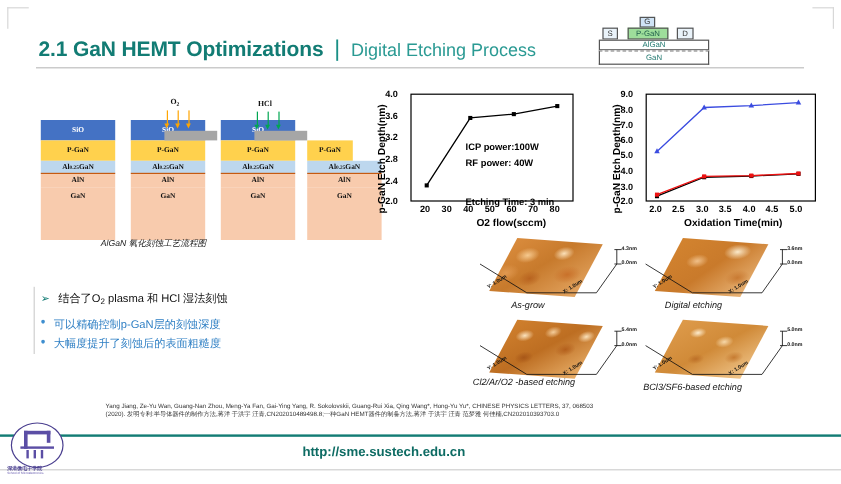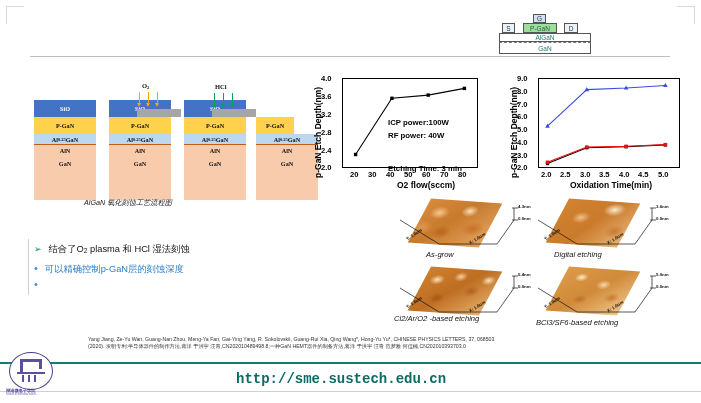--- a/index.html
+++ b/index.html
@@ -124,43 +124,48 @@
     font-family: "Liberation Sans", sans-serif; }
 
   
   #footer-rule { position: absolute; left: 0px; top: 362px; width: 701px; height: 1.6px;
     background: #127c74; }
   #footer-rule2 { position: absolute; left: 0px; top: 391px; width: 701px; height: 1px;
     background: #cfcfcf; }
   #footer-text { position: absolute; left: 58px; top: 370px; font-size: 10.5px;
     font-weight: bold; color: #0d6b63; white-space: nowrap;
     font-family: "Liberation Sans", sans-serif; }
-  #footer-url { position: absolute; left: 236px; top: 371px; font-size: 14px;
+  #footer-url { position: absolute; left: 252px; top: 371px; font-size: 11px;
     font-weight: bold; color: #0d6b63; white-space: nowrap;
-    font-family: Liberation Mono, monospace; }
+    font-family: Liberation Sans, sans-serif; }
   #logo { position: absolute; left: 6px; top: 352px; width: 50px; height: 44px; }
   #logo-circle { position: absolute; left: 3px; top: 0px; width: 44px; height: 38px;
     border: 1.2px solid #4a3f8f; border-radius: 50%; background: #fff; }
   .logo-bar { position: absolute; background: #5b4ea5; }
   #logo-cap { position: absolute; left: 0px; top: 36px; font-size: 4.2px; color: #4a3f8f;
     font-weight: bold; white-space: nowrap; font-family: "Liberation Sans", sans-serif; }
   #logo-cap2 { position: absolute; left: 0px; top: 41px; font-size: 2.6px; color: #6a5fb0;
     white-space: nowrap; font-family: "Liberation Sans", sans-serif; }
   .sub { font-size: 0.72em; vertical-align: -0.22em; }
 </style>
 </head>
 <body>
 
 <div id="slide">
 
   <div class="frame-line" style="left:6px;top:6px;width:18px;height:1px;"></div>
   <div class="frame-line" style="left:6px;top:6px;width:1px;height:18px;"></div>
   <div class="frame-line" style="left:677px;top:6px;width:18px;height:1px;"></div>
   <div class="frame-line" style="left:694px;top:6px;width:1px;height:18px;"></div>
 
+  <div id="title-row">
+    <span id="title-main">2.1 GaN HEMT Optimizations</span>
+    <span id="title-sep">|</span>
+    <span id="title-sub">Digital Etching Process</span>
+  </div>
   <div id="title-rule"></div>
 
   <div id="hemt">
     <div class="hemt-box hemt-g">G</div>
     <div class="hemt-box hemt-s">S</div>
     <div class="hemt-box hemt-d">D</div>
     <div class="hemt-box hemt-pgan">P-GaN</div>
     <div class="hemt-box hemt-algan">AlGaN</div>
     <div class="hemt-box hemt-gan">GaN</div>
   </div>
@@ -314,20 +319,21 @@
     <div class="b-row">
       <span class="b-arrow">➢</span>
       <span class="b-main"><span>结合了O</span><span class="sub">2</span><span> plasma 和 HCl 湿法刻蚀</span></span>
     </div>
     <div class="b-row" style="margin-top:5px;">
       <span class="b-dot">•</span>
       <span class="b-sub">可以精确控制p-GaN层的刻蚀深度</span>
     </div>
     <div class="b-row">
       <span class="b-dot">•</span>
+      <span class="b-sub">大幅度提升了刻蚀后的表面粗糙度</span>
     </div>
   </div>
 
   <div class="afm" style="left:392px;top:198px;width:140px;height:62px;">
     <div class="afm-surf" style="left:26px;top:3px;"></div>
     <svg style="position:absolute;left:0;top:0;" width="140" height="62">
       <polyline points="8,22 47,46 105,46 122,22" fill="none" stroke="#111" stroke-width="0.7"></polyline>
       <line x1="122" y1="22" x2="122" y2="10" stroke="#111" stroke-width="0.7"></line>
       <line x1="120" y1="10" x2="126" y2="10" stroke="#111" stroke-width="0.7"></line>
       <line x1="120" y1="22" x2="126" y2="22" stroke="#111" stroke-width="0.7"></line>

